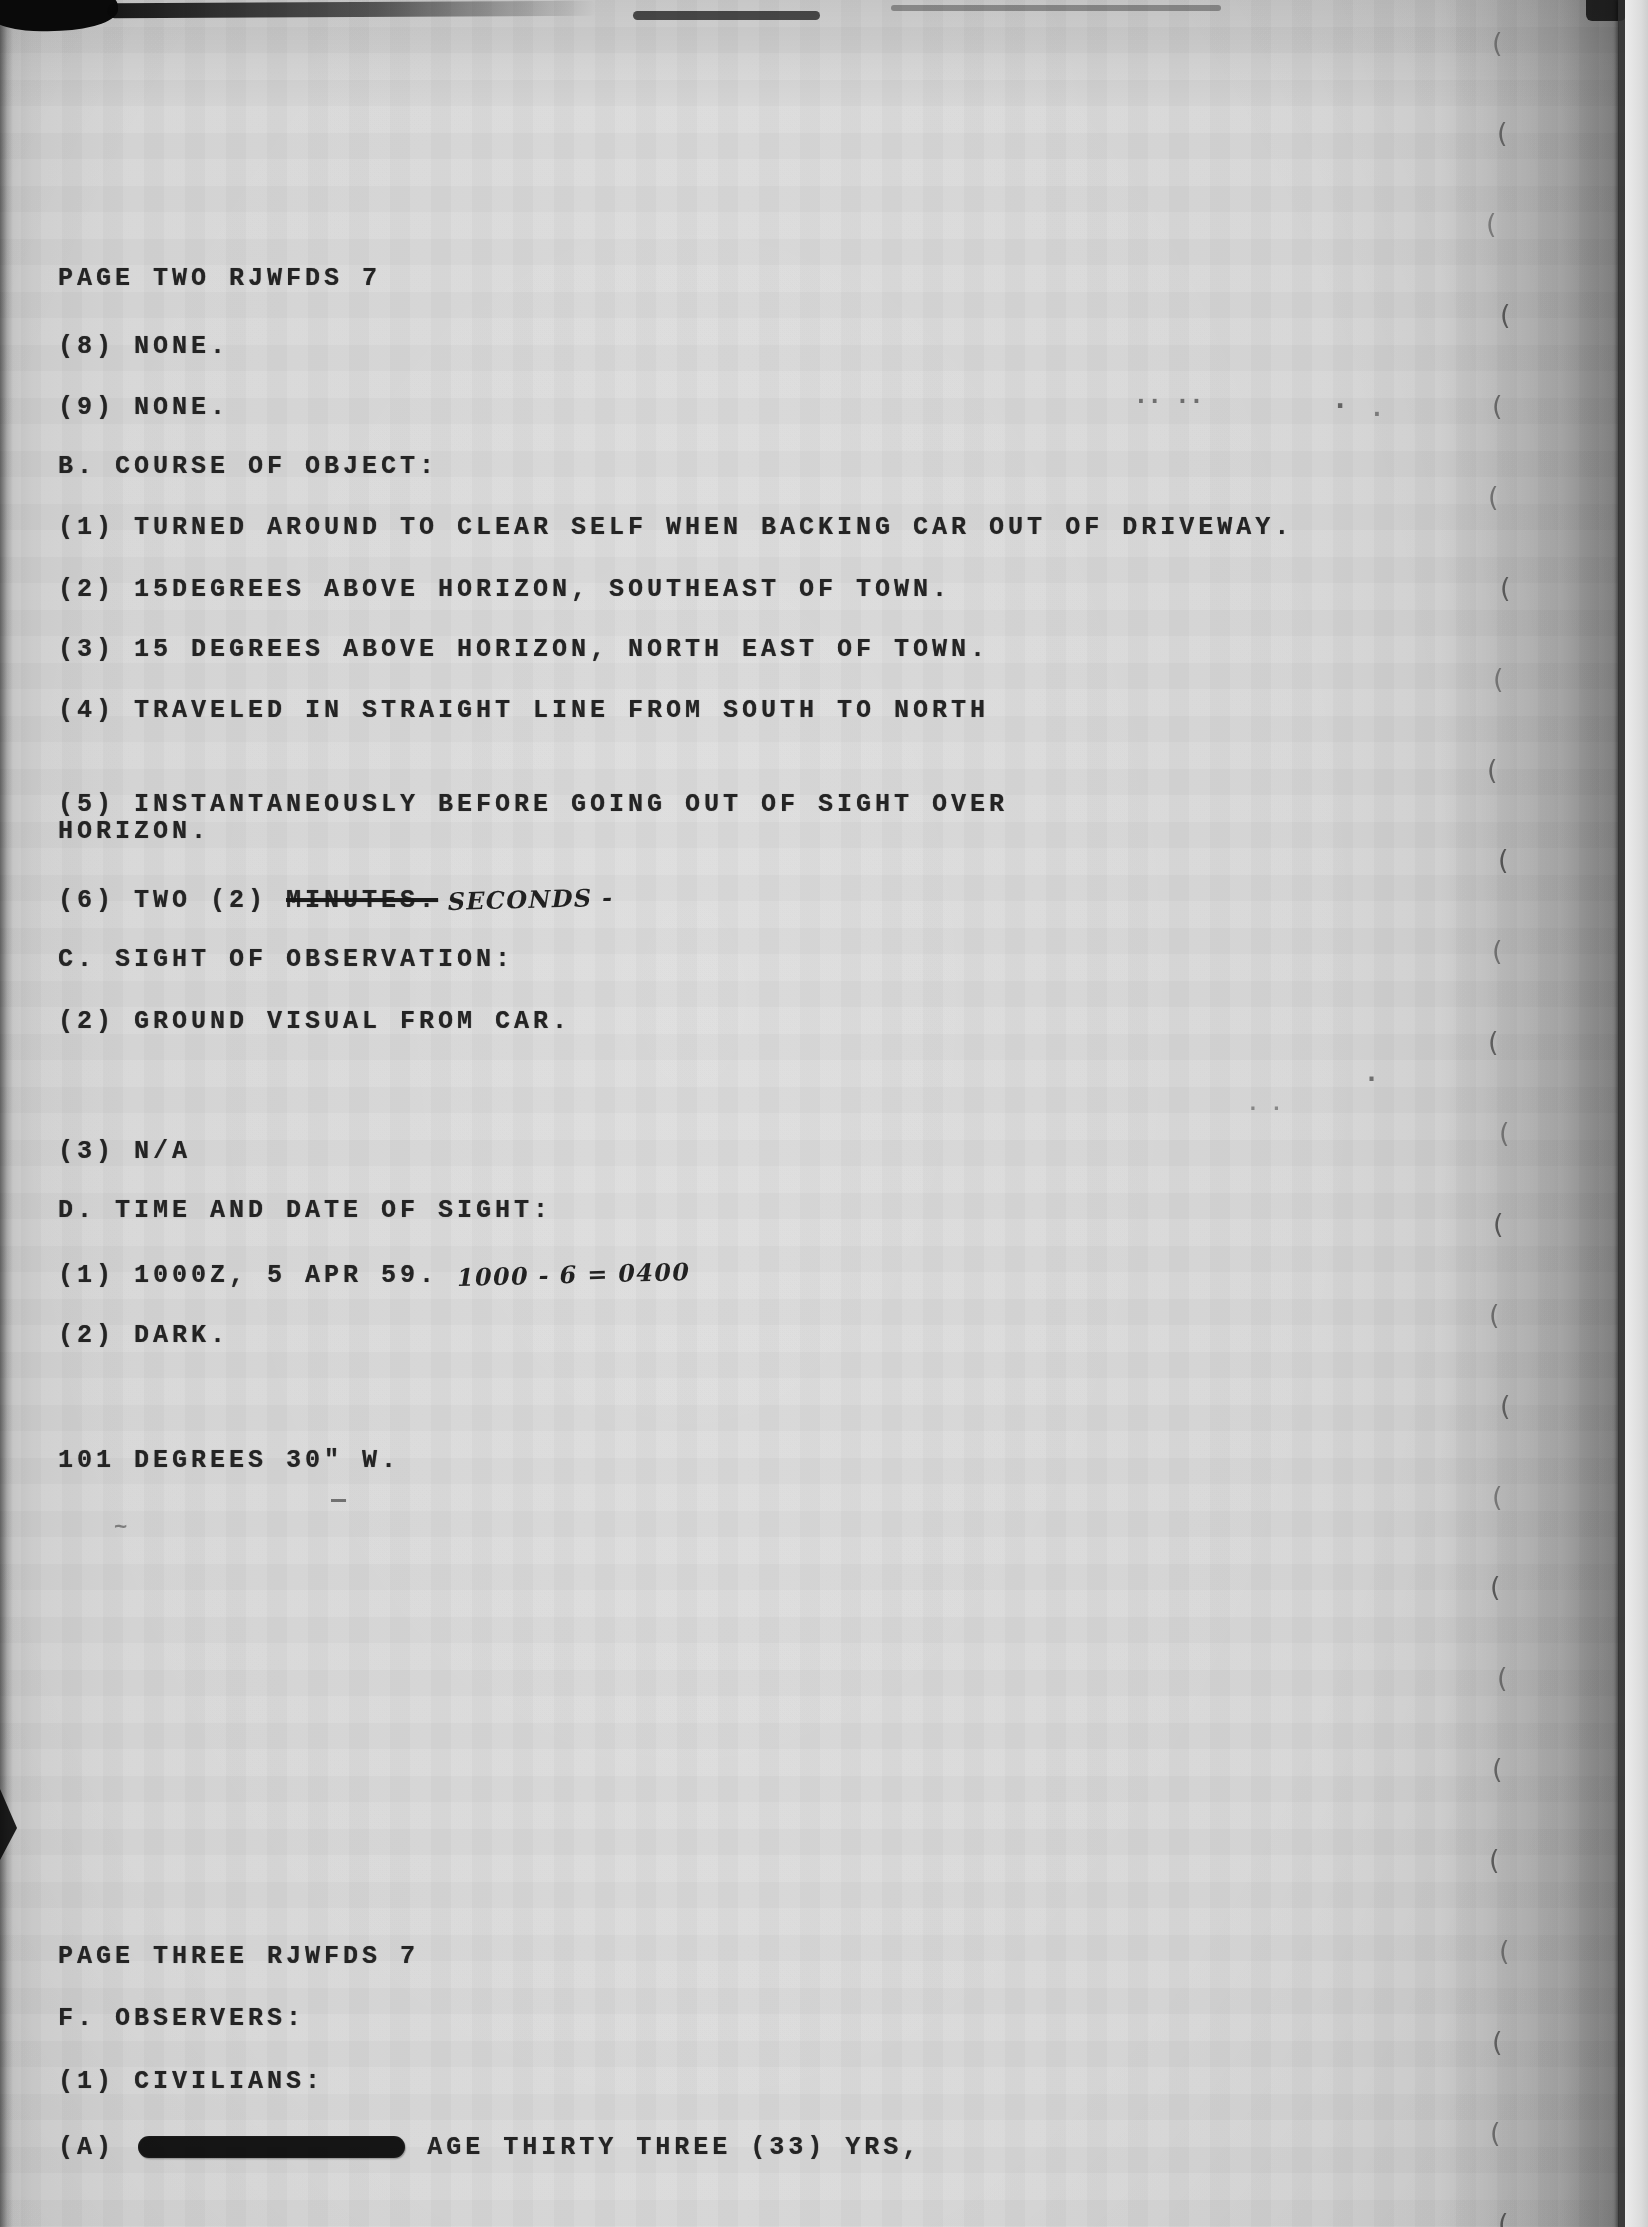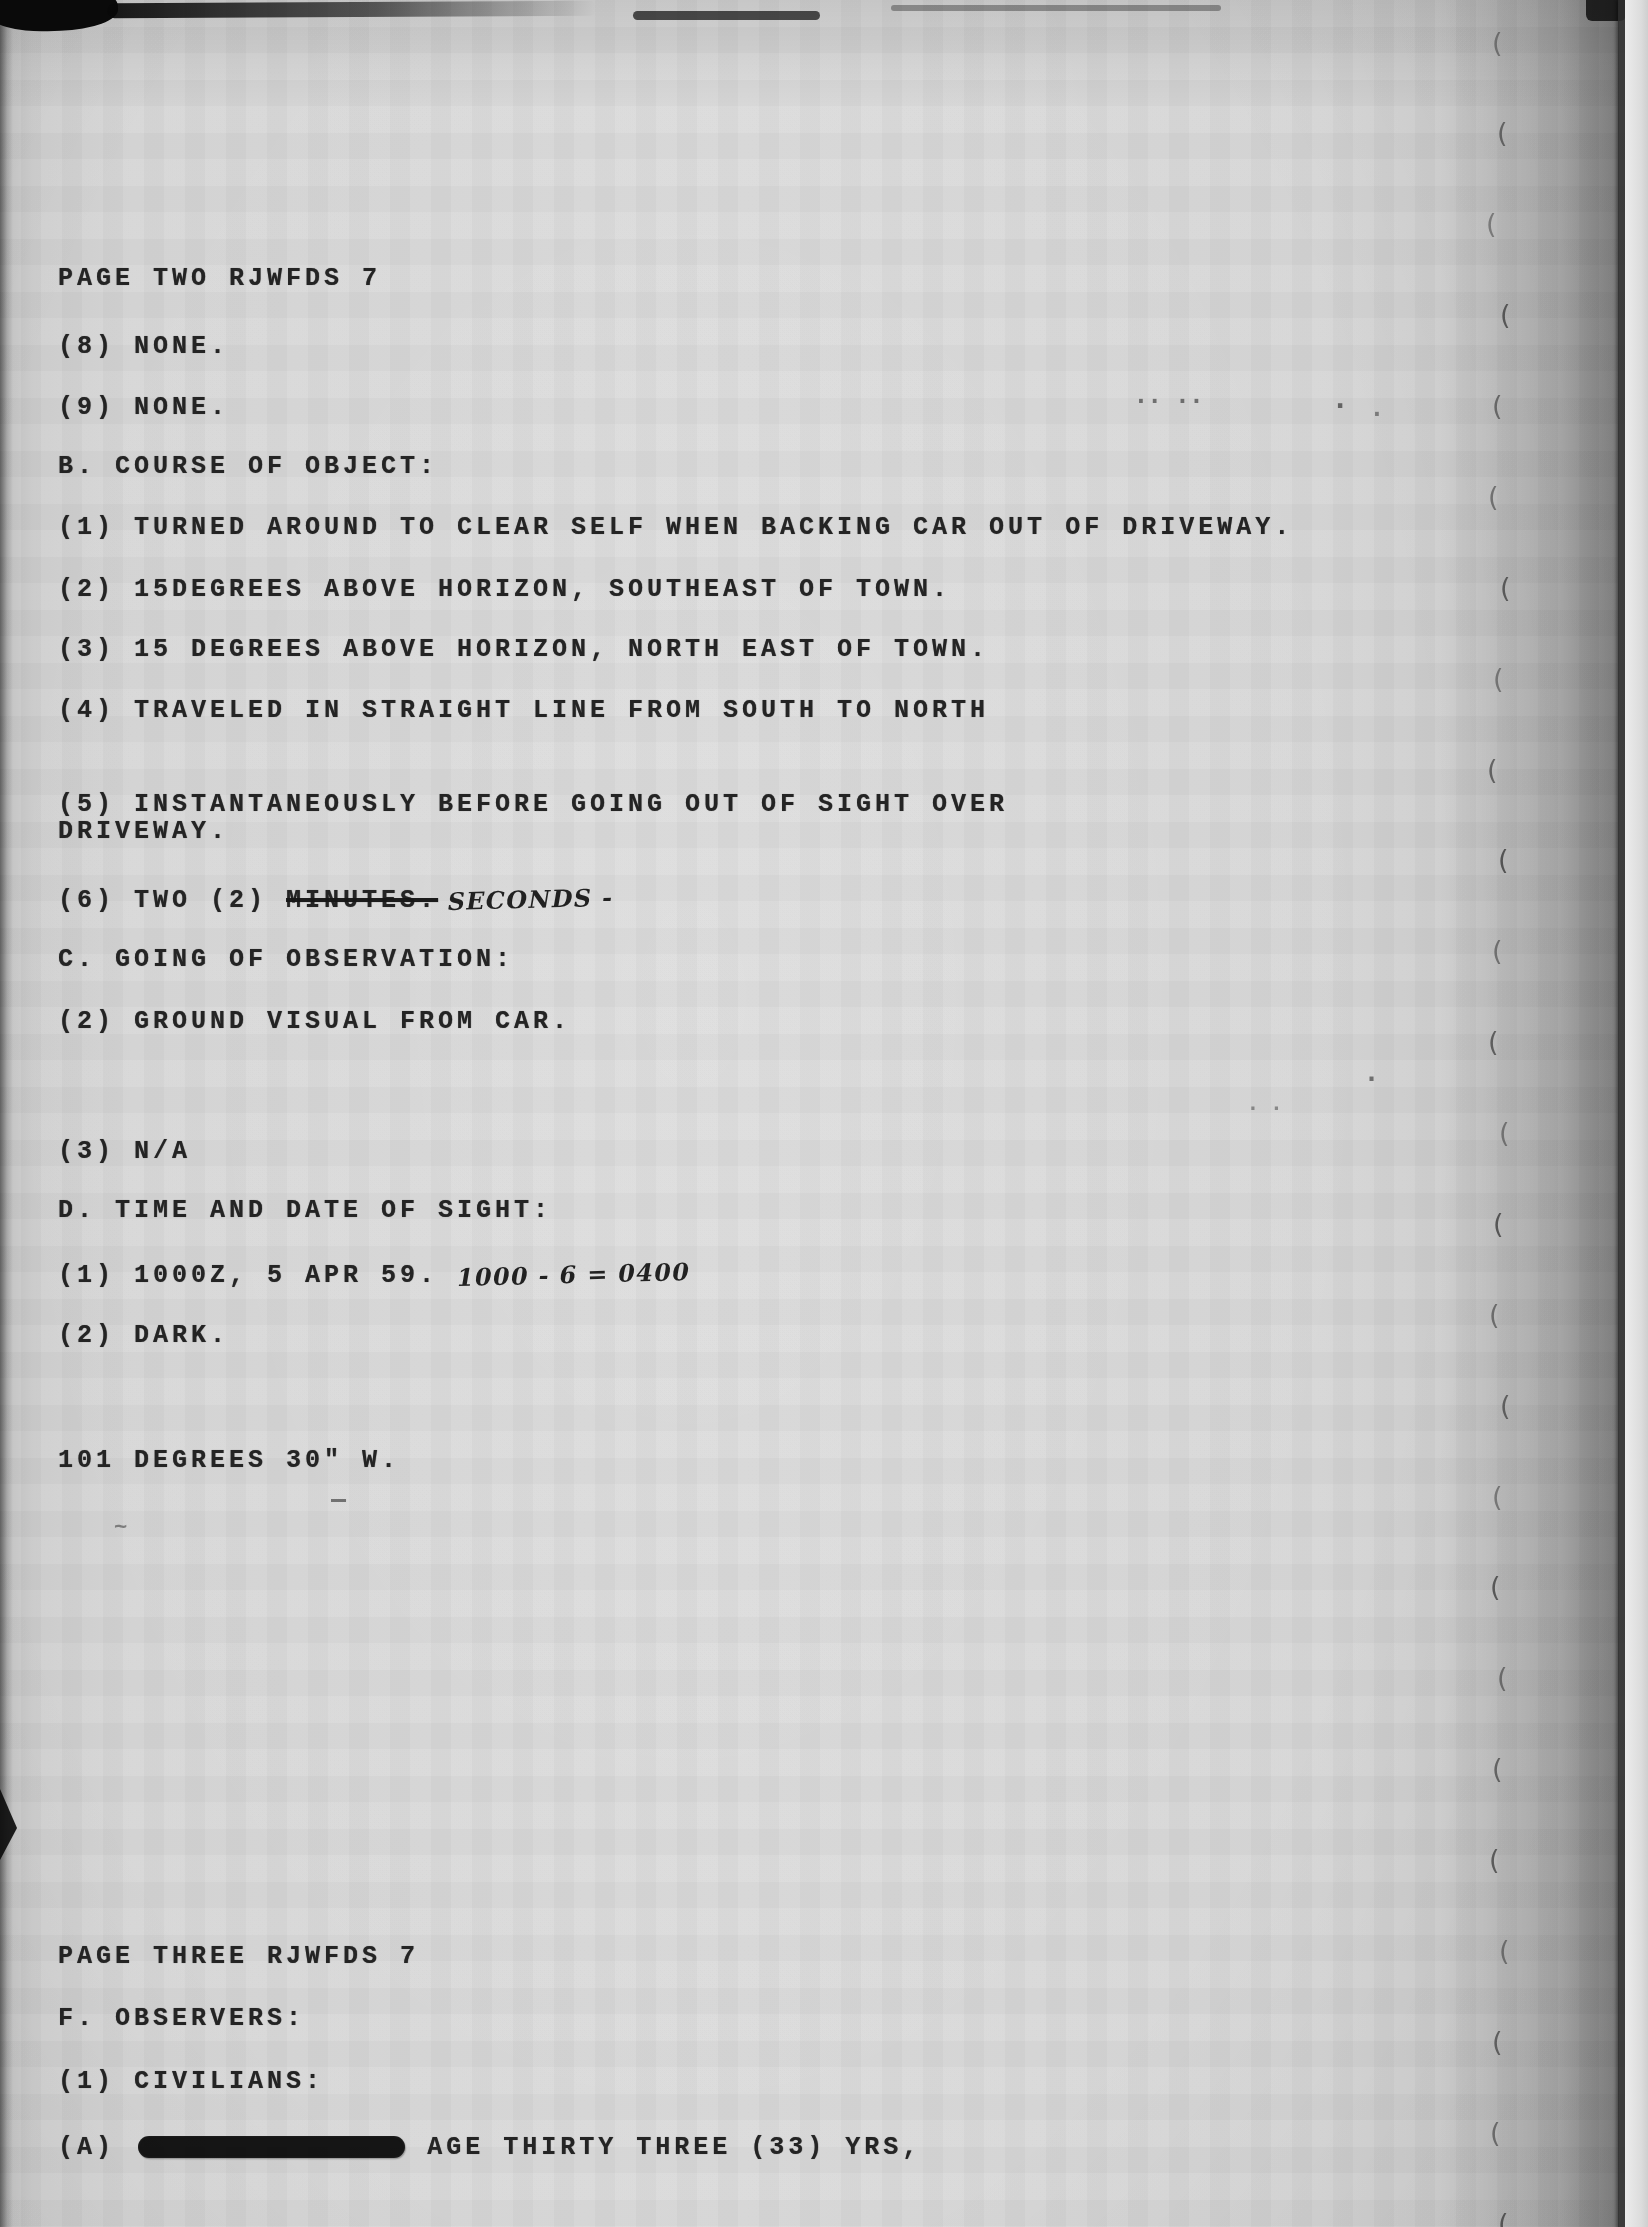--- a/index.html
+++ b/index.html
@@ -123,23 +123,23 @@
   <div id="text-layer" class="layer">
       <div class="line" style="top: 264px; left: 58px;"><span class="typed">PAGE TWO RJWFDS 7</span></div>
       <div class="line" style="top: 332px; left: 58px;"><span class="typed">(8) NONE.</span></div>
       <div class="line" style="top: 393px; left: 58px;"><span class="typed">(9) NONE.</span></div>
       <div class="line" style="top: 452px; left: 58px;"><span class="typed">B. COURSE OF OBJECT:</span></div>
       <div class="line" style="top: 513px; left: 58px;"><span class="typed">(1) TURNED AROUND TO CLEAR SELF WHEN BACKING CAR OUT OF DRIVEWAY.</span></div>
       <div class="line" style="top: 575px; left: 58px;"><span class="typed">(2) 15DEGREES ABOVE HORIZON, SOUTHEAST OF TOWN.</span></div>
       <div class="line" style="top: 635px; left: 58px;"><span class="typed">(3) 15 DEGREES ABOVE HORIZON, NORTH EAST OF TOWN.</span></div>
       <div class="line" style="top: 696px; left: 58px;"><span class="typed">(4) TRAVELED IN STRAIGHT LINE FROM SOUTH TO NORTH</span></div>
       <div class="line" style="top: 757px; left: 58px; margin-top: 33px;"><span class="typed">(5) INSTANTANEOUSLY BEFORE GOING OUT OF SIGHT OVER</span></div>
-      <div class="line" style="top: 817px; left: 58px;"><span class="typed">DRIVEWAY.</span></div>
+      <div class="line" style="top: 817px; left: 58px;"><span class="typed">HORIZON.</span></div>
       <div class="line" style="top: 884px; left: 58px;"><span class="typed">(6) TWO (2) </span><span class="struck">MINUTES.</span><span class="hand"> SECONDS -</span></div>
-      <div class="line" style="top: 945px; left: 58px;"><span class="typed">C. GOING OF OBSERVATION:</span></div>
+      <div class="line" style="top: 945px; left: 58px;"><span class="typed">C. SIGHT OF OBSERVATION:</span></div>
       <div class="line" style="top: 1007px; left: 58px;"><span class="typed">(2) GROUND VISUAL FROM CAR.</span></div>
       <div class="line" style="top: 1137px; left: 58px;"><span class="typed">(3) N/A</span></div>
       <div class="line" style="top: 1196px; left: 58px;"><span class="typed">D. TIME AND DATE OF SIGHT:</span></div>
       <div class="line" style="top: 1259px; left: 58px;"><span class="typed">(1) 1000Z, 5 APR 59. </span><span class="hand">1000 - 6 = 0400</span></div>
       <div class="line" style="top: 1321px; left: 58px;"><span class="typed">(2) DARK.</span></div>
       <div class="line" style="top: 1446px; left: 58px;"><span class="typed">101 DEGREES 30" W.</span></div>
       <div class="line" style="top: 1942px; left: 58px;"><span class="typed">PAGE THREE RJWFDS 7</span></div>
       <div class="line" style="top: 2004px; left: 58px;"><span class="typed">F. OBSERVERS:</span></div>
       <div class="line" style="top: 2067px; left: 58px;"><span class="typed">(1) CIVILIANS:</span></div>
       <div class="line" style="top: 2133px; left: 58px;"><span class="typed">(A) </span><span class="redact" style="width: 267px;"></span><span class="typed"> AGE THIRTY THREE (33) YRS,</span></div>

